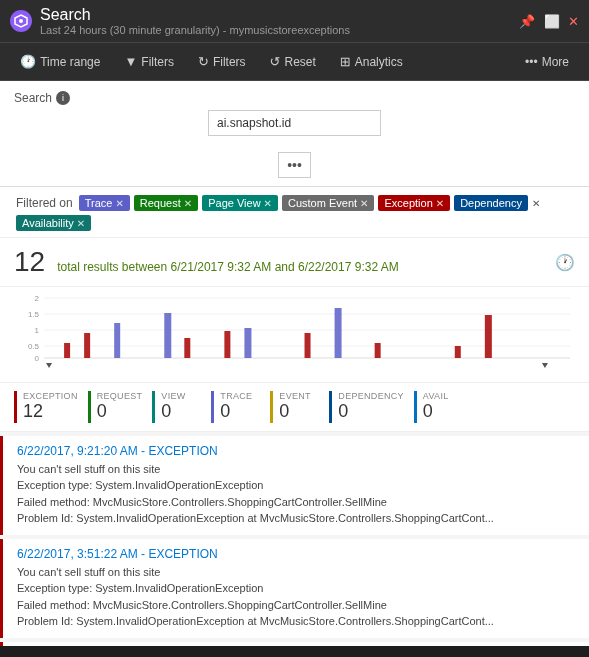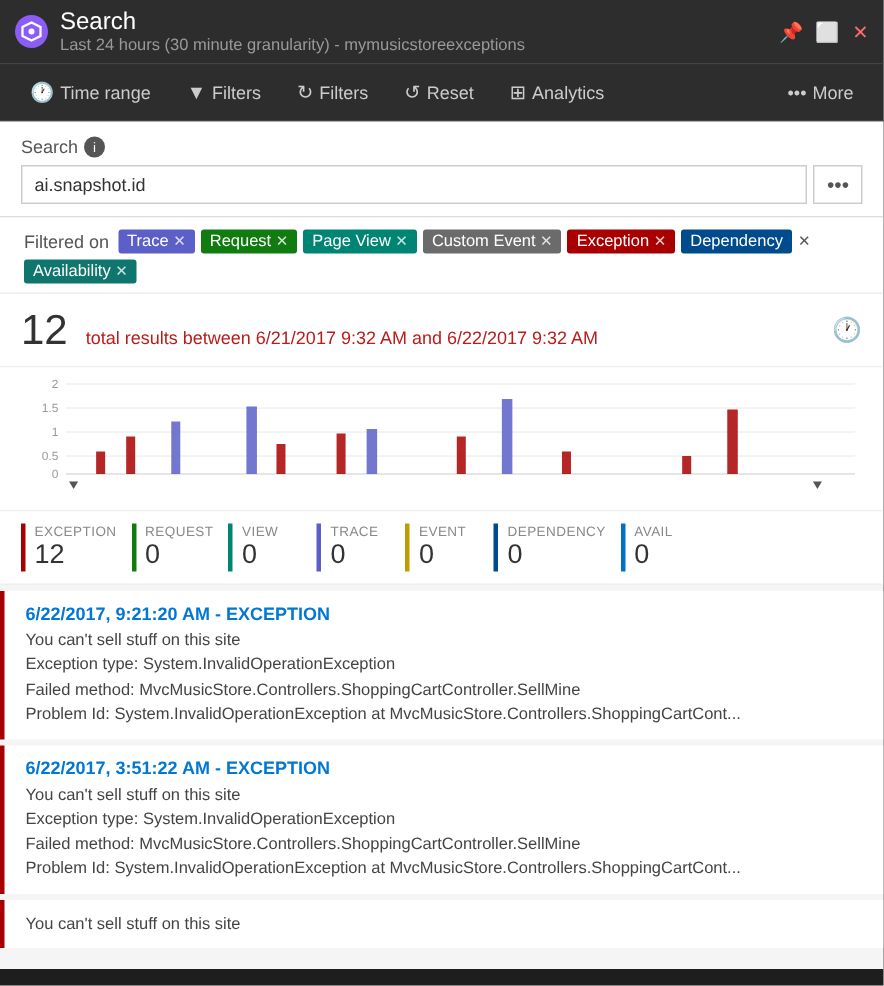--- a/index.html
+++ b/index.html
@@ -121,21 +121,22 @@
       height: 14px;
       border-radius: 50%;
       background: #555;
       color: white;
       font-size: 9px;
       cursor: pointer;
     }
     .search-row {
       display: flex;
       align-items: center;
-      gap: 4px;
+      gap: 16px;
+      flex-direction: column;
     }
     .search-input {
       flex: 1;
       border: 1px solid #ccc;
       padding: 5px 8px;
       font-size: 12px;
       color: #333;
       background: white;
       outline: none;
     }
@@ -191,21 +192,21 @@
       align-items: center;
       justify-content: space-between;
       border-bottom: 1px solid #eee;
     }
     .results-count {
       font-size: 28px;
       font-weight: 300;
       color: #333;
       margin-right: 6px;
     }
-    .results-text { color: #b91c1c; font-size: 12px; }
+    .results-text { color: #4d7c0f; font-size: 12px; }
     .history-icon { color: #888; font-size: 16px; cursor: pointer; }
     .chart-section {
       background: white;
       padding: 6px 14px 6px;
       border-bottom: 1px solid #eee;
     }
     .chart-svg {
       width: 100%;
       height: 80px;
     }
@@ -257,21 +258,21 @@
     .result-item {
       background: white;
       margin: 4px 0;
       padding: 8px 14px;
       border-left: 3px solid #a80000;
       cursor: pointer;
     }
     .result-header {
       font-size: 12px;
       color: #0078d4;
-      font-weight: 700;
+      font-weight: 400;
       margin-bottom: 3px;
     }
     .result-body {
       font-size: 11px;
       color: #444;
       line-height: 1.5;
     }
     .result-body div { white-space: nowrap; overflow: hidden; text-overflow: ellipsis; }
   </style>
 </head>

